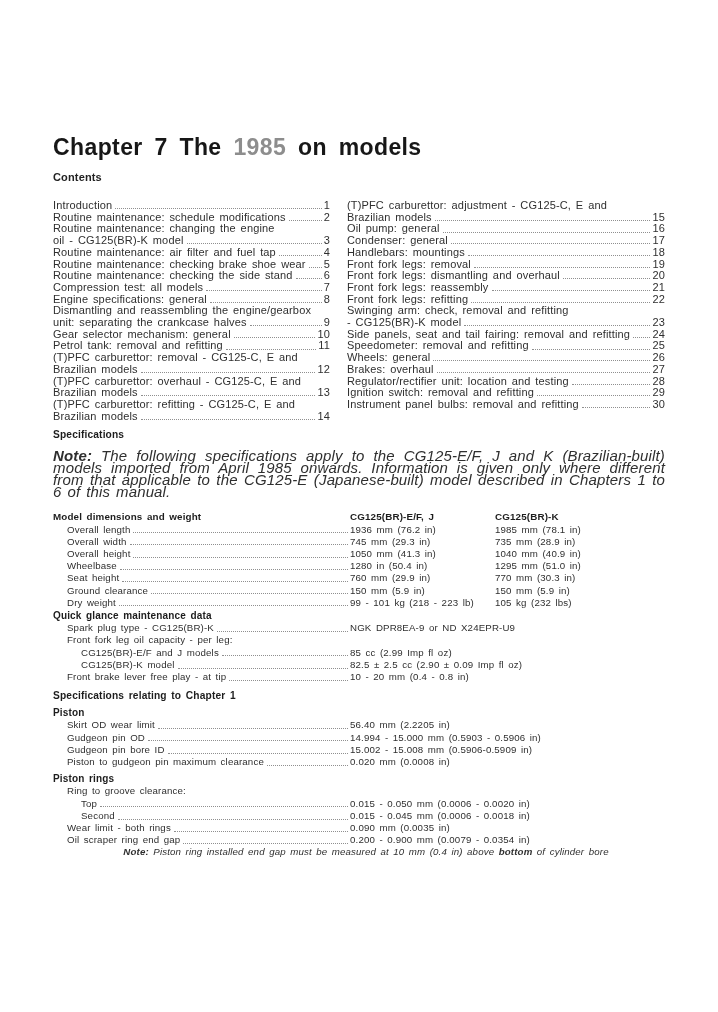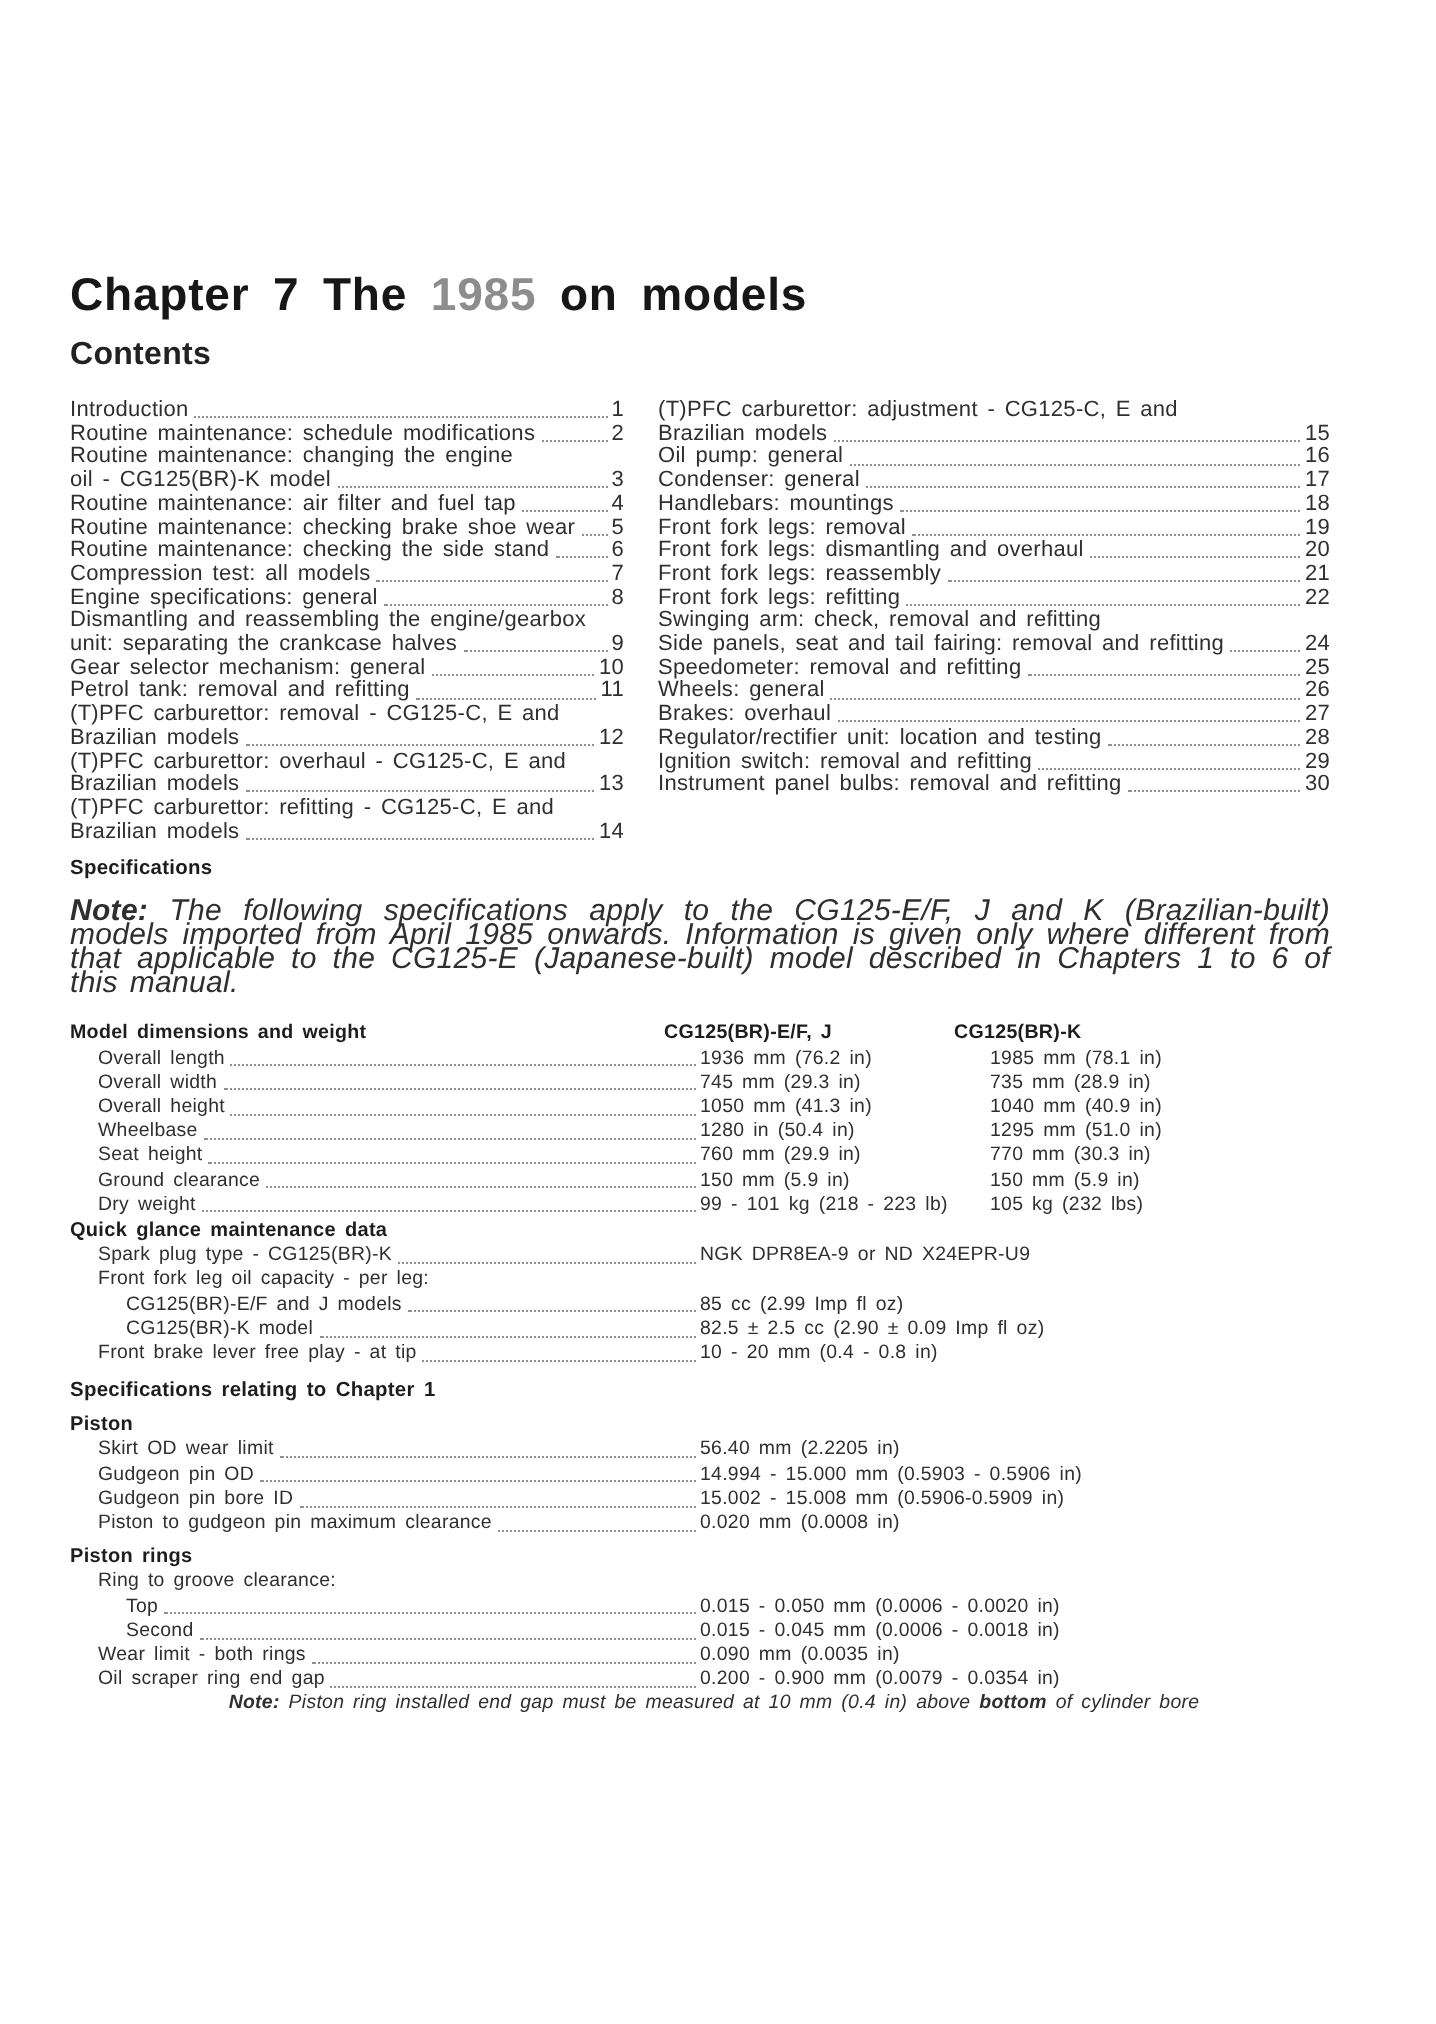--- a/index.html
+++ b/index.html
@@ -1,35 +1,35 @@
 <!DOCTYPE html>
 <html><head>
 <meta charset="utf-8">
 <style>
   html,body{margin:0;padding:0;background:#ffffff;}
   .page{
     position:relative;
     width:718px;height:1012px;
     background:#ffffff;
     box-sizing:border-box;
-    padding:135px 53px 0 35px;
+    padding:135px 53px 0 53px;
     font-family:"Liberation Sans","DejaVu Sans",sans-serif;
     color:#2f2f2f;
     overflow:hidden;
     letter-spacing:0.15px;
     word-spacing:1.6px;
   }
   .title{
     margin:0;
     font-size:23px;line-height:24px;font-weight:bold;color:#171717;
     letter-spacing:0.4px;word-spacing:5px;
   }
   .title .year{color:#8d8d8d;}
   .contents-heading{
-    margin-top:13px;font-size:16px;font-weight:bold;color:#222;line-height:11px;
+    margin-top:13px;font-size:11px;font-weight:bold;color:#222;line-height:11px;
   }
   .toc{margin-top:17px;display:flex;}
   .toc-col-left{width:277px;flex:0 0 277px;}
   .toc-gap{flex:0 0 17px;}
   .toc-col-right{flex:1;}
   .toc-line{display:flex;align-items:baseline;font-size:11px;line-height:11.7px;}
   .toc-text{flex:0 1 auto;white-space:nowrap;overflow:hidden;}
   .leader{
     flex:1 1 auto;min-width:6px;align-self:flex-end;
     border-bottom:1.2px dotted #8f8f8f;margin:0 2px 2.5px 3px;height:1px;
@@ -238,20 +238,25 @@
           <div class="toc-line">
             <span class="toc-text">Front fork legs: refitting</span>
             <span class="leader"></span>
             <span class="pg">22</span>
           </div>
         </div>
         <div class="toc-item">
           <div class="toc-line">
             <span class="toc-text">Swinging arm: check, removal and refitting</span>
           </div>
+          <div class="toc-line">
+            <span class="toc-text">- CG125(BR)-K model</span>
+            <span class="leader"></span>
+            <span class="pg">23</span>
+          </div>
         </div>
         <div class="toc-item">
           <div class="toc-line">
             <span class="toc-text">Side panels, seat and tail fairing: removal and refitting</span>
             <span class="leader"></span>
             <span class="pg">24</span>
           </div>
         </div>
         <div class="toc-item">
           <div class="toc-line">

